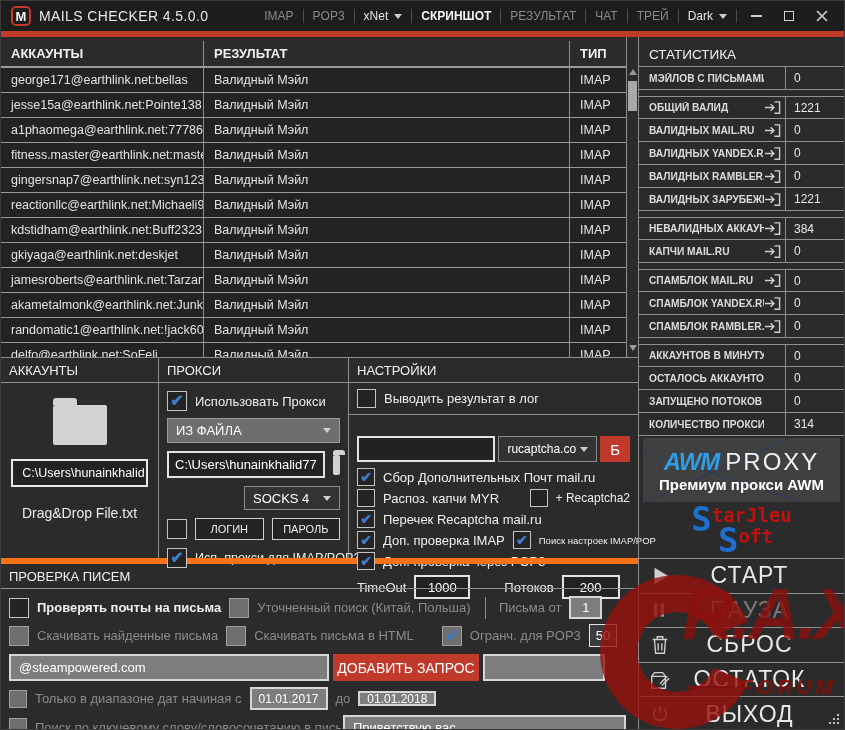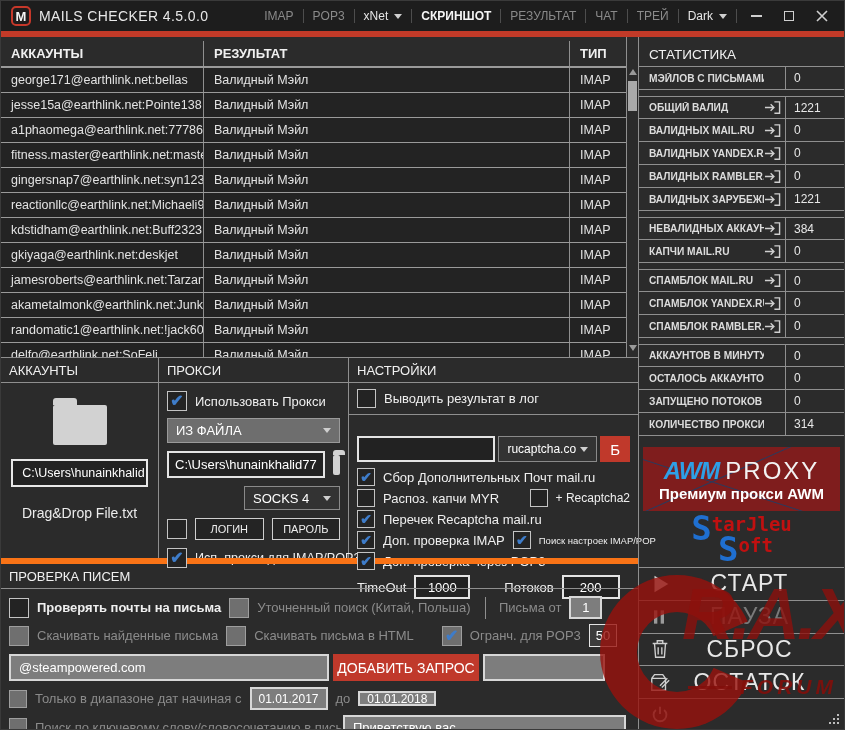--- a/index.html
+++ b/index.html
@@ -118,21 +118,21 @@
   .stat-row { display:flex; height:23px; border-bottom:1px solid #8f8f8f; }
   .stat-row.gap-before { margin-top:6px; border-top:1px solid #8f8f8f; }
   .stat-lab { width:147px; display:flex; align-items:center; padding:0 4px 0 10px;
               border-right:1px solid #8f8f8f; }
   .stat-lab span.t { color:#dcdcdc; font-size:10.2px; font-weight:bold; flex:1;
               white-space:nowrap; overflow:hidden; }
   .stat-val { flex:1; color:#e8e8e8; font-size:12px; display:flex; align-items:center;
               padding-left:8px; }
 
   
-  .awm { margin:11px 4px 0; height:64px; background:#7f1d1d; position:relative;
+  .awm { margin:2px 4px 0; height:64px; background:#404040; position:relative;
          display:flex; flex-direction:column; align-items:center; justify-content:center;
          overflow:hidden; }
   .awm::before { content:""; position:absolute; width:260px; height:1px; background:#2a3b5e;
                  transform:rotate(-24deg); top:16px; left:-20px; }
   .awm::after { content:""; position:absolute; width:260px; height:1px; background:#2a3b5e;
                 transform:rotate(18deg); bottom:12px; left:-10px; }
   .awm-line1 { display:flex; align-items:baseline; gap:6px; z-index:1; }
   .awm-logo { color:#2e9fe6; font-weight:bold; font-style:italic; font-size:24px;
               letter-spacing:-1px; }
   .awm-proxy { color:#f2f2f2; font-size:24px; font-weight:300; letter-spacing:2px; }
@@ -663,20 +663,21 @@
           </span>
           <span class="t">ОСТАТОК</span>
         </div>
         <div class="act">
           <span class="ic">
             <svg width="22" height="22" viewBox="0 0 24 24">
                 <path d="M12 3v8" stroke="#9a9a9a" stroke-width="2" fill="none"></path>
                 <path d="M7.5 6.5a7 7 0 1 0 9 0" stroke="#9a9a9a" stroke-width="2" fill="none"></path>
               </svg>
           </span>
+          <span class="t">ВЫХОД</span>
         </div>
       </div>
     </div>
   </div>
 
   <div class="wm">
     <svg width="162" height="162" viewBox="0 0 162 162" style="position:absolute; left:0; top:2px;">
       <defs>
         <mask id="cmask">
           <rect width="162" height="162" fill="#fff"></rect>

